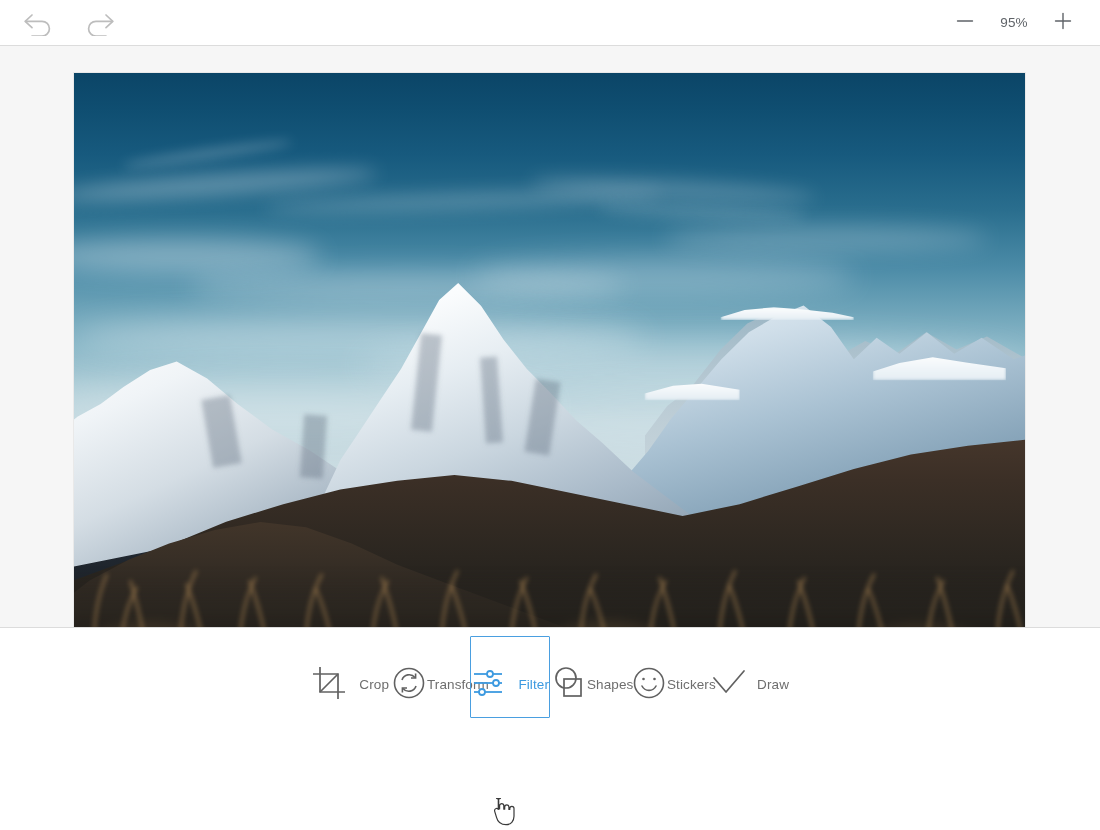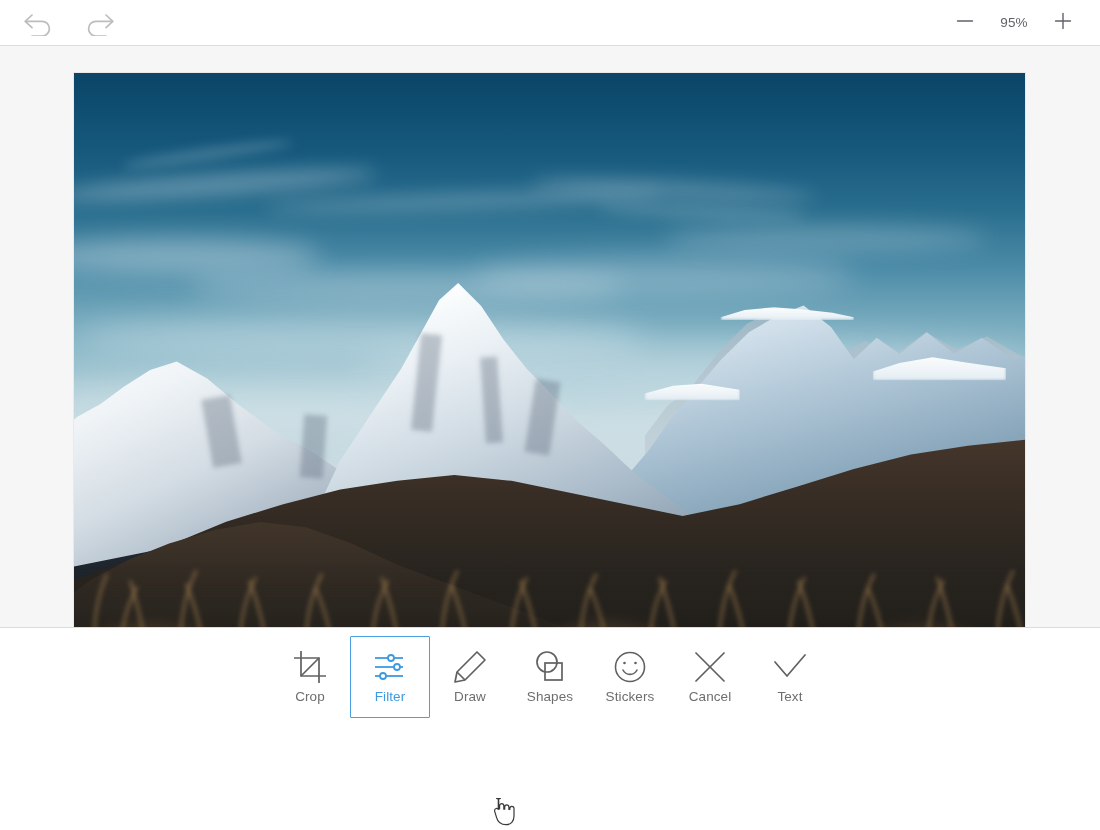--- a/index.html
+++ b/index.html
@@ -247,23 +247,23 @@
     justify-content: center;
     gap: 0px;
     padding-top: 8px;
     box-sizing: border-box;
     position: relative;
   }
   .tool {
     width: 80px;
     height: 82px;
     display: flex;
-    flex-direction: column;
-    align-items: center;
-    justify-content: flex-start;
+    flex-direction: row;
+    align-items: center;
+    justify-content: space-between;
     padding-top: 11px;
     box-sizing: border-box;
     cursor: pointer;
     border: 1px solid transparent;
     background: none;
     border-radius: 1px;
   }
   .tool .ticon {
     height: 38px;
     display: flex;
@@ -426,45 +426,48 @@
         <svg width="36" height="36" viewBox="0 0 36 36" fill="none" stroke="#616161" stroke-width="1.7">
           <path d="M9 2 V27 H34"></path>
           <path d="M2 9 H27 V34"></path>
           <line x1="9" y1="27" x2="27" y2="9"></line>
         </svg>
       </span>
       <span class="tlabel">Crop</span>
     </div>
 
 
+    <div class="tool">
+      <span class="ticon">
+        <svg width="36" height="36" viewBox="0 0 36 36" fill="none" stroke="#616161" stroke-width="1.6">
+          <circle cx="18" cy="18" r="14.5"></circle>
+          <path d="M11 15 a7.5 7.5 0 0 1 13 -2.5"></path>
+          <path d="M25 21 a7.5 7.5 0 0 1 -13 2.5"></path>
+          <path d="M24.6 8.5 V13 H20"></path>
+          <path d="M11.4 27.5 V23 H16"></path>
+        </svg>
+      </span>
+      <span class="tlabel">Transform</span>
+    </div>
 
 
     <div class="tool selected">
       <span class="ticon">
         <svg width="36" height="36" viewBox="0 0 36 36" fill="none" stroke="#3d9ae0" stroke-width="1.8">
           <line x1="3" y1="9" x2="31" y2="9"></line>
           <circle cx="19" cy="9" r="3" fill="#ffffff"></circle>
           <line x1="3" y1="18" x2="31" y2="18"></line>
           <circle cx="25" cy="18" r="3" fill="#ffffff"></circle>
           <line x1="3" y1="27" x2="31" y2="27"></line>
           <circle cx="11" cy="27" r="3" fill="#ffffff"></circle>
         </svg>
       </span>
       <span class="tlabel">Filter</span>
     </div>
 
-    <div class="tool">
-      <span class="ticon">
-        <svg width="36" height="36" viewBox="0 0 36 36" fill="none" stroke="#616161" stroke-width="1.7" stroke-linejoin="round">
-          <path d="M25 3 L33 11 L13 31 L3 33 L5 23 Z"></path>
-          <path d="M5 23 L13 31"></path>
-        </svg>
-      </span>
-      <span class="tlabel">Draw</span>
-    </div>
 
 
     <div class="tool">
       <span class="ticon">
         <svg width="36" height="36" viewBox="0 0 36 36" fill="none" stroke="#616161" stroke-width="1.7">
           <circle cx="15" cy="13" r="10"></circle>
           <rect x="13" y="14" width="17" height="17"></rect>
         </svg>
       </span>
       <span class="tlabel">Shapes</span>
@@ -475,37 +478,28 @@
         <svg width="36" height="36" viewBox="0 0 36 36" fill="none" stroke="#616161" stroke-width="1.6" stroke-linecap="round">
           <circle cx="18" cy="18" r="14.5"></circle>
           <circle cx="12.5" cy="14" r="1.3" fill="#616161" stroke="none"></circle>
           <circle cx="23.5" cy="14" r="1.3" fill="#616161" stroke="none"></circle>
           <path d="M11 21 a7.8 7.8 0 0 0 14 0"></path>
         </svg>
       </span>
       <span class="tlabel">Stickers</span>
     </div>
 
-    <div class="tool">
-      <span class="ticon">
-        <svg width="36" height="36" viewBox="0 0 36 36" fill="none" stroke="#616161" stroke-width="1.7" stroke-linecap="round">
-          <line x1="4" y1="4" x2="32" y2="32"></line>
-          <line x1="32" y1="4" x2="4" y2="32"></line>
-        </svg>
-      </span>
-      <span class="tlabel">Cancel</span>
-    </div>
 
     <div class="tool">
       <span class="ticon">
         <svg width="36" height="36" viewBox="0 0 36 36" fill="none" stroke="#616161" stroke-width="1.7" stroke-linecap="round" stroke-linejoin="round">
           <path d="M3 13 L15 27 L33 6"></path>
         </svg>
       </span>
-      <span class="tlabel">Text</span>
+      <span class="tlabel">Draw</span>
     </div>
 
   </div>
 
   <div class="cursor-hand">
     <svg width="26" height="32" viewBox="0 0 26 32">
       <path d="M7.5 2.5 c1.3 0 2.2 1 2.2 2.2 v8.2 h0.9 V9.8 c0 -1.2 0.9 -2.1 2.1 -2.1 c1.2 0 2.1 0.9 2.1 2.1 v3.4 h0.9 V11 c0 -1.2 0.9 -2.1 2.1 -2.1 c1.2 0 2.1 0.9 2.1 2.1 v2.4 h0.9 v-1 c0 -1.2 0.9 -2.1 2.1 -2.1 c1.2 0 2.1 0.9 2.1 2.1 v7.8 c0 4.9 -3.1 8.5 -8 8.5 c-4.6 0 -8.3 -2.8 -9.4 -7 l-1.9 -6.4 c-0.4 -1.3 0.3 -2.5 1.5 -2.8 c0.9 -0.2 1.7 0.2 2.1 0.9 V4.7 c0 -1.2 0.9 -2.2 2.2 -2.2 z" fill="#ffffff" stroke="#3a3a3a" stroke-width="1.2" stroke-linejoin="round"></path>
     </svg>
   </div>
 

